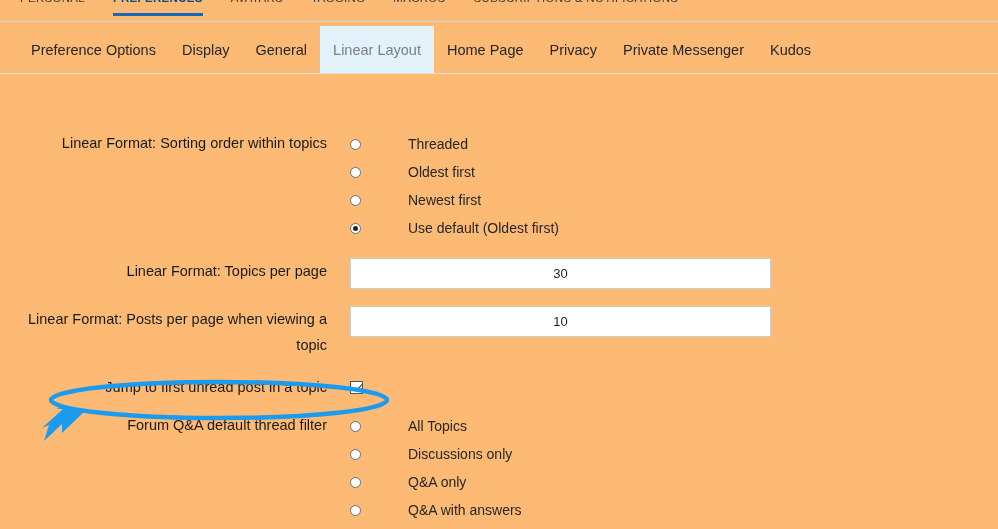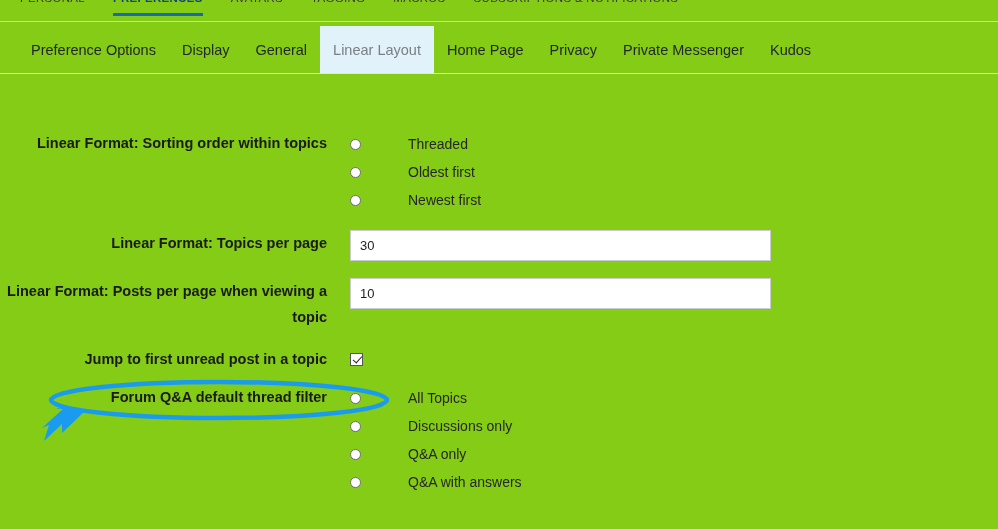--- a/index.html
+++ b/index.html
@@ -4,21 +4,21 @@
 <style>
   * { box-sizing: border-box; }
   html, body {
     margin: 0; padding: 0;
     width: 998px; height: 529px;
     overflow: hidden;
     background: #ffffff;
     font-family: "Liberation Sans", sans-serif;
     color: #1a1a1a;
   }
-  #root { position: relative; width: 998px; height: 529px; background: #84cc16; }
+  #root { position: relative; width: 998px; height: 529px; background: #fdba74; }
 
   
   .toptabs {
     position: absolute; left: 0; top: -9px; width: 998px; height: 31px;
     display: flex; align-items: flex-start; padding-left: 20px;
     border-bottom: 1px solid #d3d3d3;
   }
   .toptab {
     font-size: 11.5px; letter-spacing: .3px; color: #3a3a3a;
     padding: 0 0 8px 0; margin-right: 28px; white-space: nowrap;
@@ -43,40 +43,41 @@
   .page-title {
     position: absolute; left: 18px; top: 98px;
     font-size: 15px; font-weight: bold; color: #1a1a1a;
   }
 
   
   .form { position: absolute; left: 0; top: 130px; width: 998px; }
   .row { display: flex; align-items: flex-start; margin-bottom: 17px; }
   .lbl {
     width: 327px; flex: 0 0 327px; text-align: right;
-    font-size: 14.5px; font-weight: bold; color: #1a1a1a;
+    font-size: 14.5px; font-weight: normal; color: #1a1a1a;
     line-height: 26px; padding-right: 0;
   }
   .ctl { flex: 1 1 auto; padding-left: 23px; }
 
   .opt { display: flex; align-items: center; height: 28px; gap: 36px; }
   .radio {
     width: 11px; height: 11px; border: 1px solid #6d6d6d; border-radius: 50%;
     display: inline-block; position: relative; background: #fff; flex: 0 0 11px;
   }
   .radio.sel::after {
     content: ""; position: absolute; left: 2px; top: 2px;
     width: 5px; height: 5px; border-radius: 50%; background: #222;
   }
   .opt-text { font-size: 14px; color: #262626; margin-left: 11px; }
 
   .txtinput {
     width: 421px; height: 31px; border: 1px solid #cccccc; background: #fff;
     font-size: 13px; color: #222; padding: 0 9px; font-family: "Liberation Sans", sans-serif;
     display: block;
+    text-align: center;
   }
 
   .chk {
     width: 13px; height: 13px; border: 1px solid #555; background: #fff;
     display: inline-flex; align-items: center; justify-content: center;
     position: relative; flex: 0 0 13px;
   }
   .chk.on::after {
     content: ""; position: absolute; left: 3.5px; top: 0px;
     width: 4px; height: 8px; border: solid #222; border-width: 0 1.6px 1.6px 0;
@@ -122,20 +123,24 @@
           <span class="opt-text">Threaded</span>
         </div>
         <div class="opt">
           <span class="radio"></span>
           <span class="opt-text">Oldest first</span>
         </div>
         <div class="opt">
           <span class="radio"></span>
           <span class="opt-text">Newest first</span>
         </div>
+        <div class="opt">
+          <span class="radio sel"></span>
+          <span class="opt-text">Use default (Oldest first)</span>
+        </div>
       </div>
     </div>
 
     <div class="row" style="">
       <div class="lbl">Linear Format: Topics per page</div>
       <div class="ctl">
         <input class="txtinput" type="text" value="30" style="">
       </div>
     </div>
 

